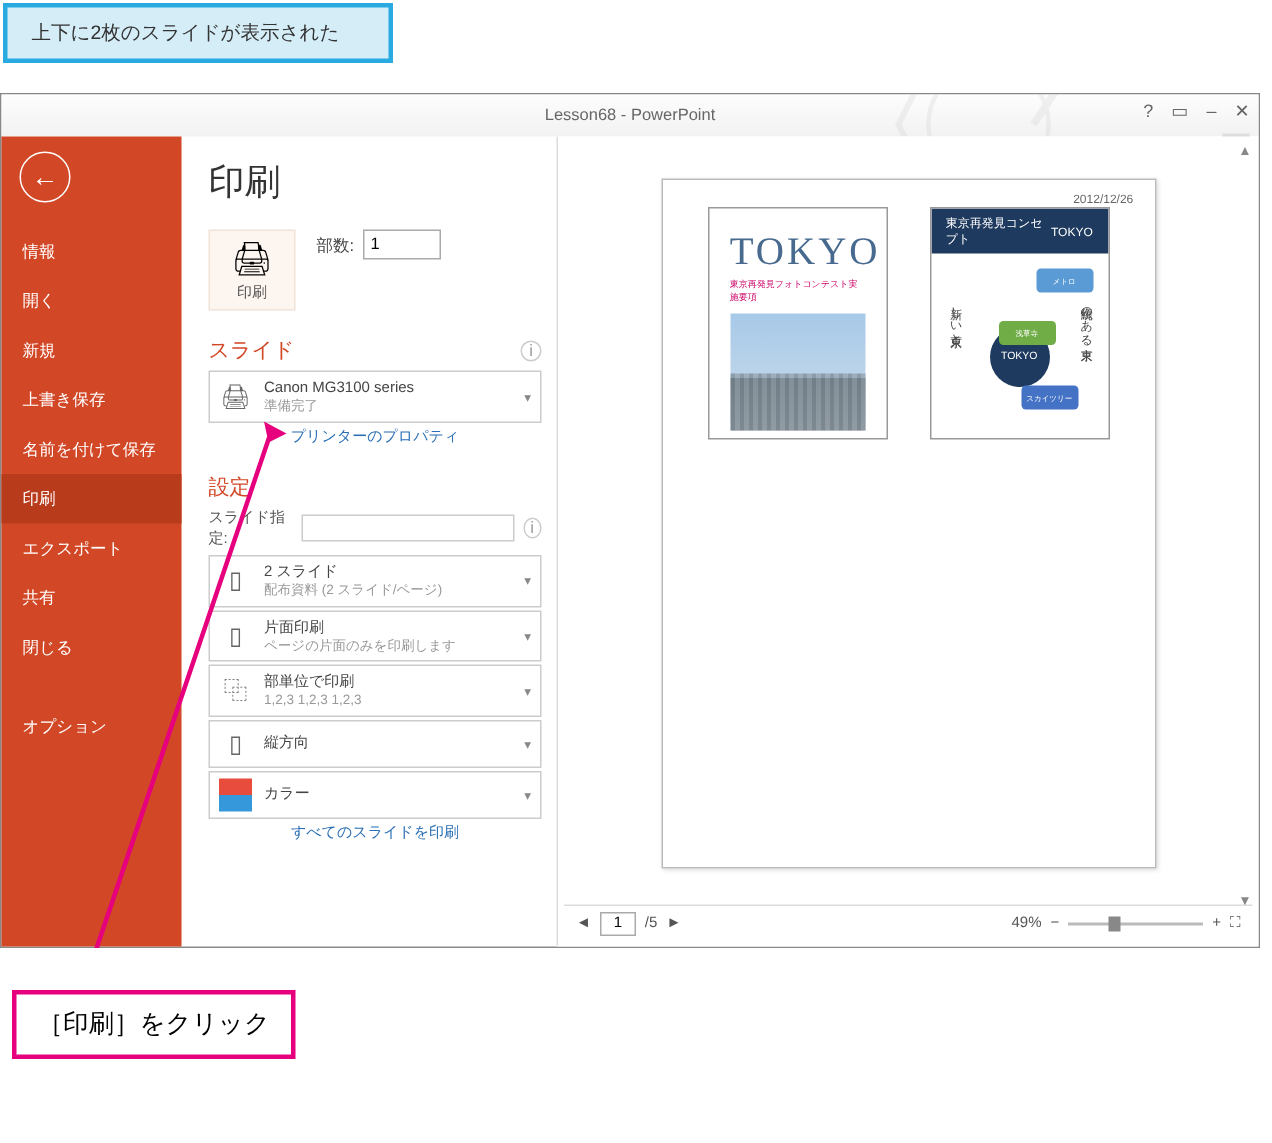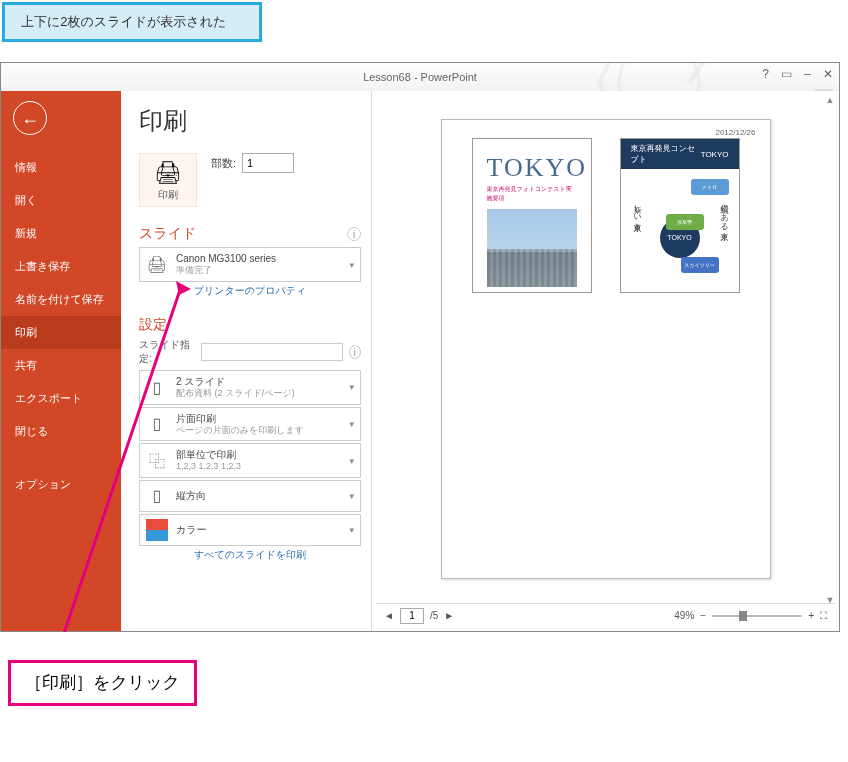--- a/index.html
+++ b/index.html
@@ -124,22 +124,22 @@
   <div class="app-body">
 
     <div class="sidebar">
       <div class="back-btn">←</div>
       <div class="side-item">情報</div>
       <div class="side-item">開く</div>
       <div class="side-item">新規</div>
       <div class="side-item">上書き保存</div>
       <div class="side-item">名前を付けて保存</div>
       <div class="side-item active">印刷</div>
+      <div class="side-item">エクスポート</div>
       <div class="side-item">共有</div>
-      <div class="side-item">エクスポート</div>
       <div class="side-item">閉じる</div>
       <div class="side-gap"></div>
       <div class="side-item">オプション</div>
     </div>
 
     <div class="settings-col">
       <div class="page-title">印刷</div>
       <div class="print-row">
         <div class="print-btn">
           <div class="picon">🖨</div>

